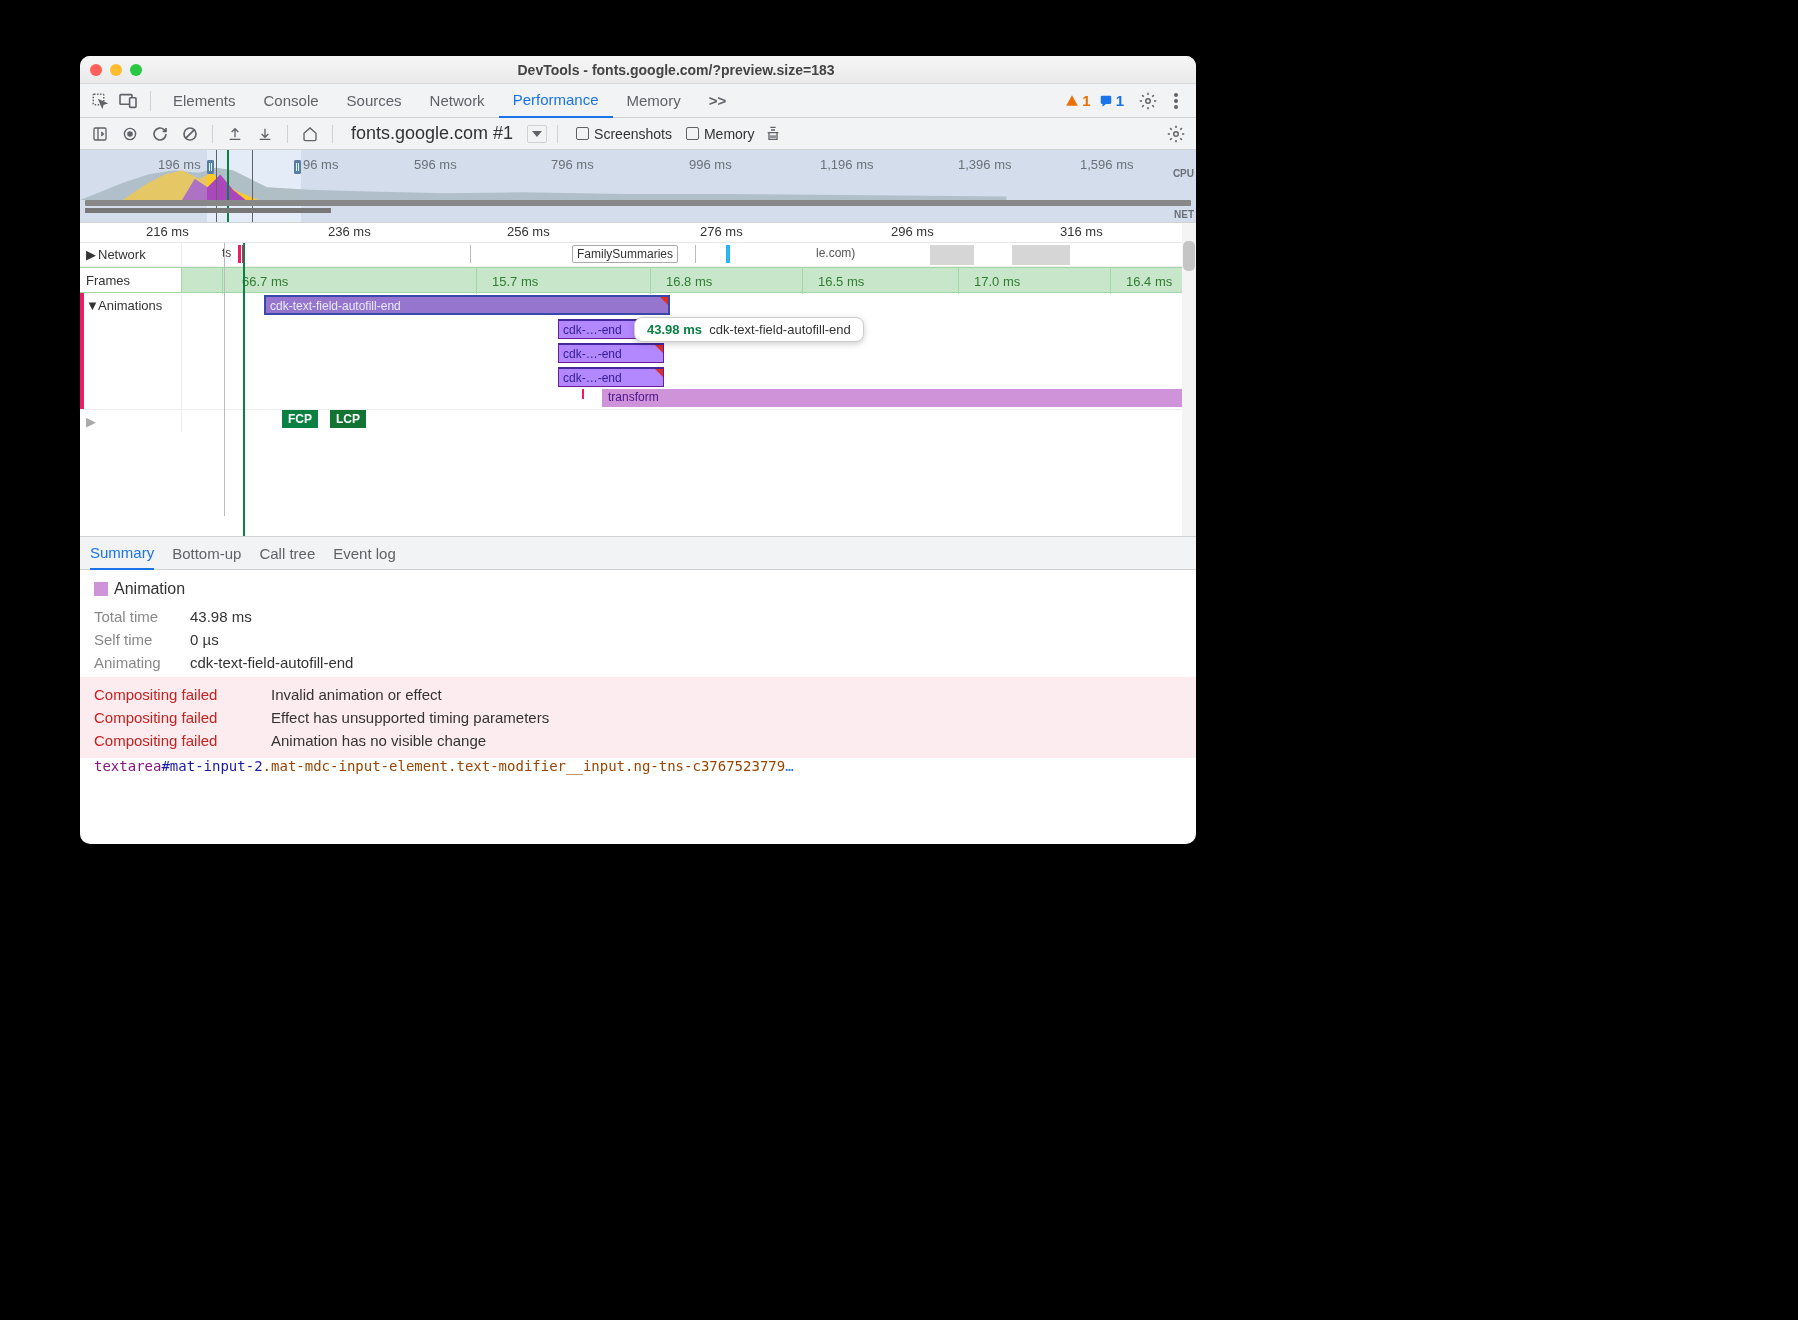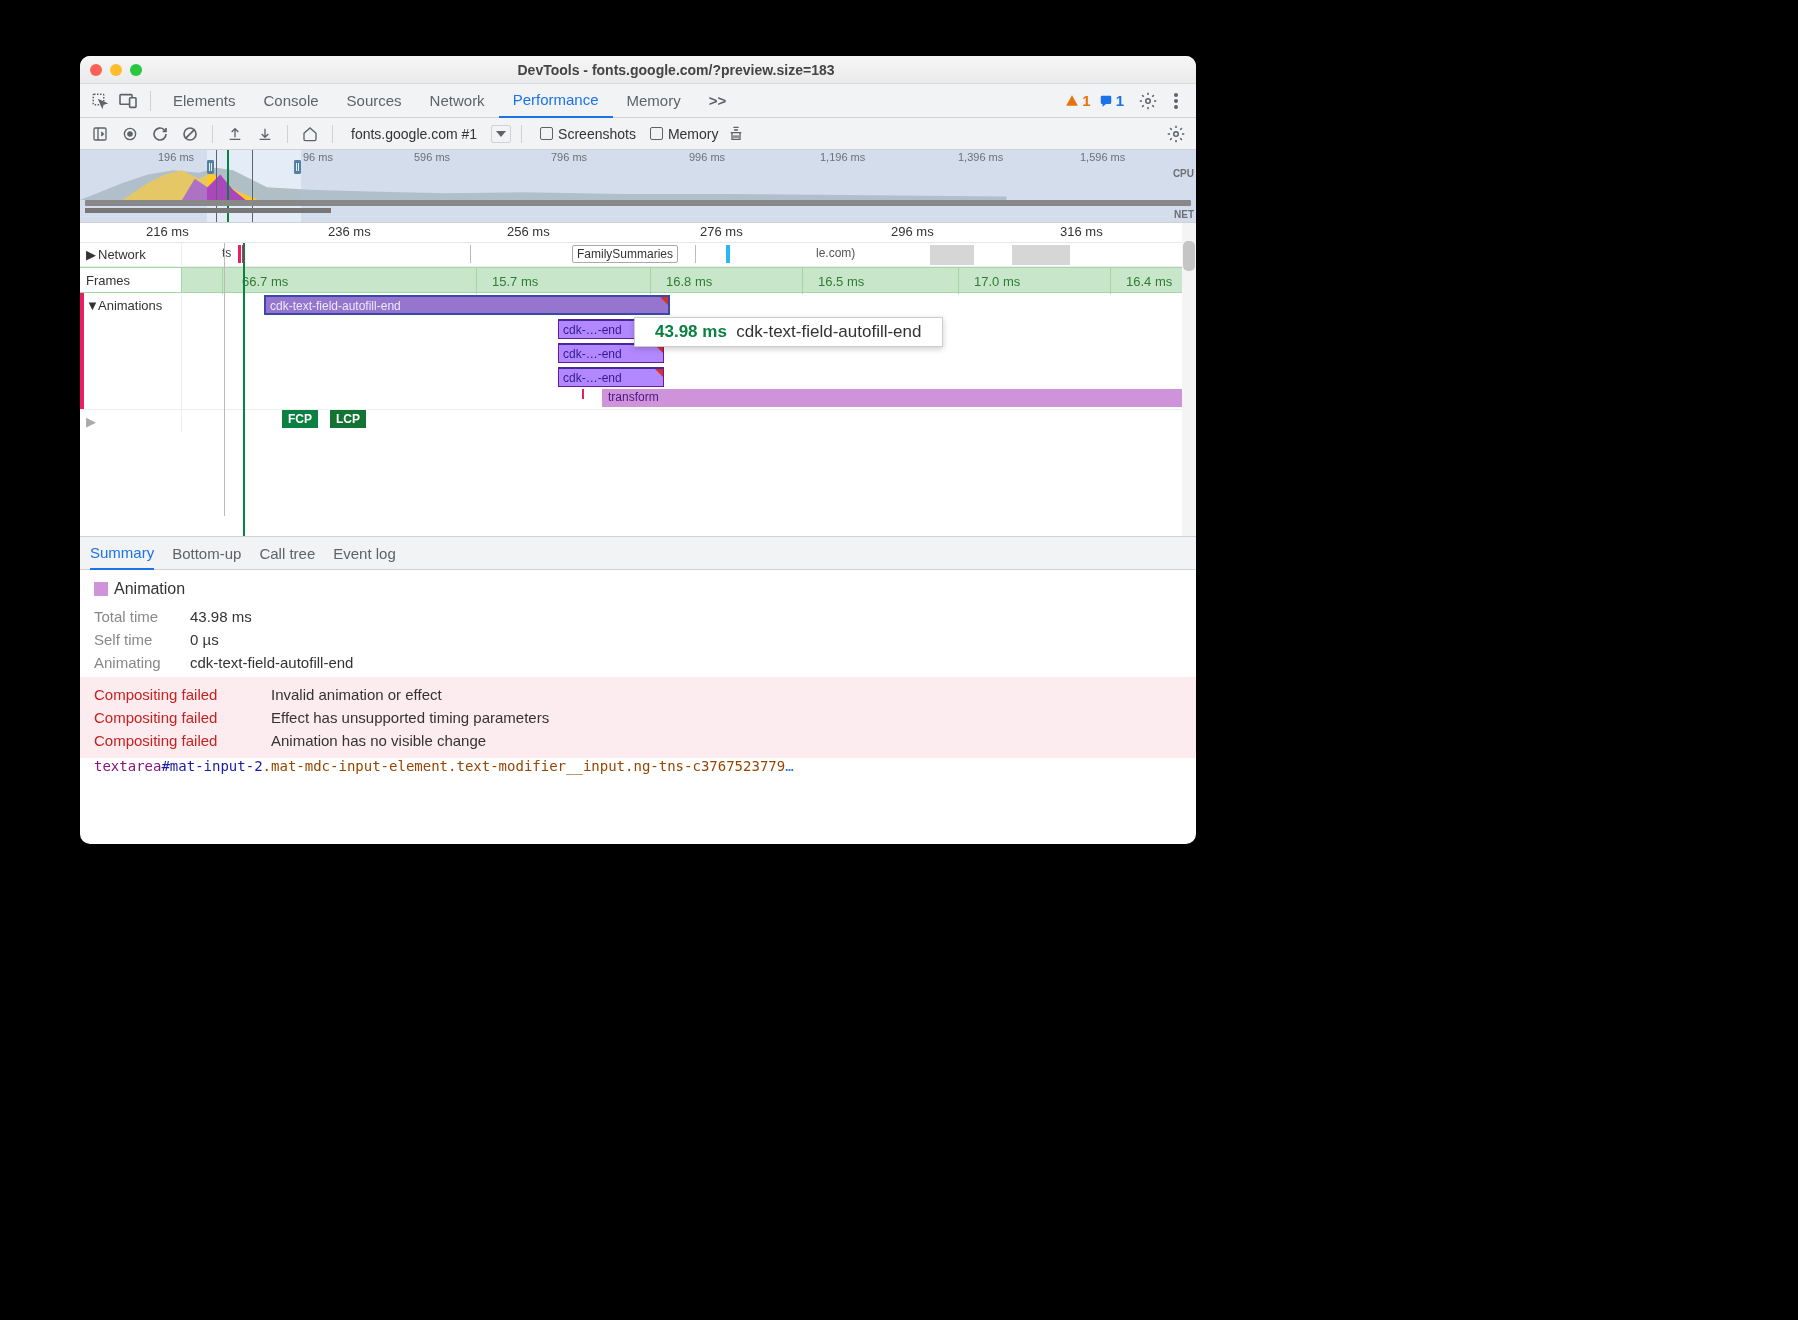--- a/index.html
+++ b/index.html
@@ -20,29 +20,29 @@
     .mtab { padding: 0 14px; height: 34px; display: flex; align-items: center; cursor: pointer; color: #5f6368; }
     .mtab.active { color: #1a73e8; border-bottom: 2px solid #1a73e8; }
     .spacer { flex: 1; }
     .mtwarn { color: #e8710a; display: flex; align-items: center; gap: 3px; margin-right: 8px; font-weight: 600; }
     .mtinfo { color: #1a73e8; display: flex; align-items: center; gap: 3px; margin-right: 10px; font-weight: 600; }
 
     
     .toolbar { height: 32px; background: #f1f3f4; display: flex; align-items: center; padding: 0 8px; gap: 6px; border-bottom: 1px solid #cfd1d3; }
     .tbtn { width: 24px; height: 24px; display: inline-flex; align-items: center; justify-content: center; cursor: pointer; color: #5f6368; border-radius: 2px; }
     .tsep { width: 1px; height: 18px; background: #cfd1d3; margin: 0 4px; }
-    .tdrop { display: flex; align-items: center; gap: 6px; padding: 0 8px; font-size: 14px; color: #333; }
+    .tdrop { display: flex; align-items: center; gap: 6px; padding: 0 8px; font-size: 18px; color: #333; }
     .dd-caret { width: 20px; border: 1px solid #cfd1d3; height: 18px; border-radius: 2px; display: flex; align-items: center; justify-content: center; }
     .tcheck { display: flex; align-items: center; gap: 5px; font-size: 14px; color: #333; margin-left: 8px; }
     .cbox { width: 13px; height: 13px; border: 1px solid #5f6368; border-radius: 2px; }
     .gap { flex: 1; }
 
     
     .overview { height: 73px; background: #e3ecf7; position: relative; border-bottom: 1px solid #cfd1d3; overflow: hidden; }
-    .ov-ticks { height: 14px; display: flex; font-size: 11px; color: #444; position: relative; padding-top: 1px; }
+    .ov-ticks { height: 14px; display: flex; font-size: 13px; color: #444; position: relative; padding-top: 7px; }
     .ov-tick { position: absolute; }
     .ov-cpu { position: absolute; right: 2px; top: 18px; font-size: 10px; color: #6b7076; font-weight: 600; }
     .ov-net { position: absolute; right: 2px; bottom: 2px; font-size: 10px; color: #6b7076; font-weight: 600; }
     .ov-mountain { position: absolute; top: 16px; left: 0; right: 25px; height: 34px; }
     .ov-handle { position: absolute; top: 10px; width: 7px; height: 14px; background: #5b7da3; border-radius: 2px; }
     .ov-bar { position: absolute; left: 5px; right: 5px; height: 6px; background: #888; top: 50px; border-radius: 1px; }
     .ov-bar2 { position: absolute; left: 5px; width: 246px; height: 5px; background: #777; top: 58px; }
 
     
     .ruler { height: 20px; background: #fff; border-bottom: 1px solid #e6e6e6; position: relative; font-size: 13px; color: #333; }
@@ -57,21 +57,21 @@
     .disclosure { width: 8px; display: inline-flex; }
     .track-body { flex: 1; position: relative; height: 100%; margin-left: 40px; }
     .block { position: absolute; top: 2px; height: 18px; font-size: 12px; padding: 1px 4px; overflow: hidden; white-space: nowrap; border-radius: 2px; }
     .frames-row { height: 26px; background: #c8e6c9; display: flex; align-items: center; }
     .frame-seg { position: absolute; top: 0; height: 26px; display: flex; align-items: center; padding-left: 15px; font-size: 13px; color: #2e7d32; border-left: 1px solid #a5d6a7; }
     .anim-row { height: 24px; position: relative; }
     .anim-bar { position: absolute; top: 2px; height: 20px; background: #b388ff; color: #311b92; font-size: 12px; padding: 2px 4px; border: 1px solid #6a1b9a; border-top: 2px solid #4527a0; overflow: hidden; white-space: nowrap; }
     .anim-red-tri { position: absolute; right: 0; top: 0; width: 0; height: 0; border-left: 8px solid transparent; border-top: 8px solid #d93025; }
     .transform-bar { position: absolute; height: 18px; background: #ce93d8; color: #4a148c; font-size: 12px; padding: 1px 6px; }
     .timing-label { background: #0b8043; color: #fff; font-size: 12px; font-weight: 600; padding: 2px 6px; display: inline-block; }
-    .tooltip { position: absolute; background: #fff; border: 1px solid #ccc; border-radius: 0; padding: 4px 20px; font-size: 17px; box-shadow: 0 2px 6px rgba(0,0,0,.2); z-index: 10; white-space: nowrap; }
+    .tooltip { position: absolute; background: #fff; border: 1px solid #ccc; border-radius: 8px; padding: 4px 12px; font-size: 13px; box-shadow: 0 2px 6px rgba(0,0,0,.2); z-index: 10; white-space: nowrap; }
     .tooltip .ms { color: #0b8043; font-weight: 600; }
     .pink-mark { position: absolute; width: 3px; background: #e91e63; }
 
     
     .detailtabs { height: 34px; background: #f1f3f4; border-top: 1px solid #cfd1d3; border-bottom: 1px solid #cfd1d3; display: flex; align-items: center; padding: 0 10px; gap: 18px; font-size: 15px; }
     .dtab { height: 34px; display: flex; align-items: center; color: #5f6368; cursor: pointer; }
     .dtab.active { color: #1a73e8; border-bottom: 2px solid #1a73e8; }
 
     
     .summary { padding: 10px 14px; background: #fff; position: relative; }

